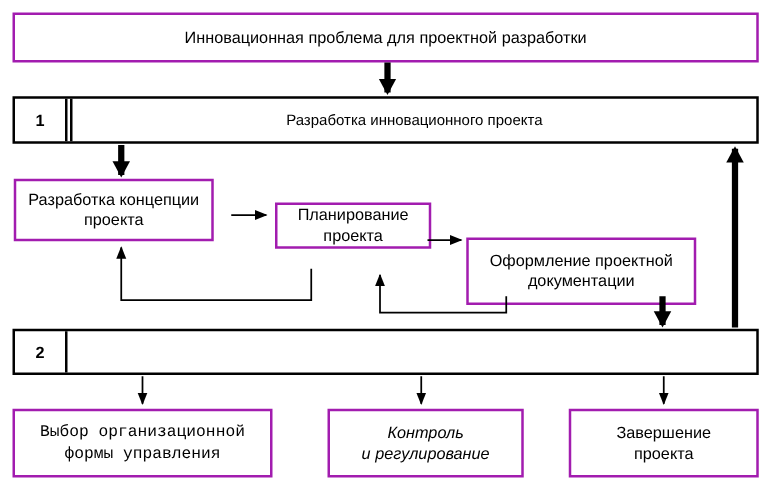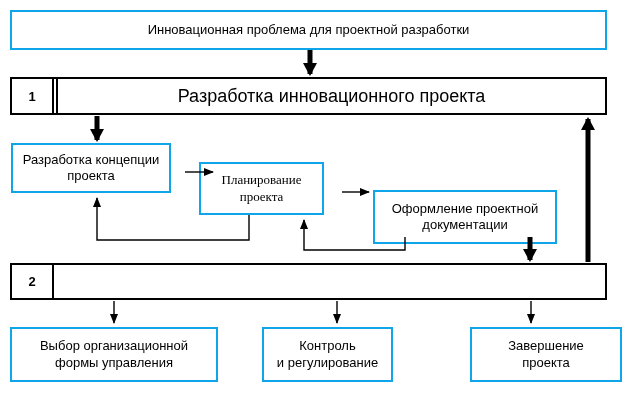--- a/index.html
+++ b/index.html
@@ -8,21 +8,21 @@
     width: 624px;
     height: 402px;
     background: #ffffff;
     font-family: "Liberation Sans", sans-serif;
     color: #000000;
     overflow: hidden;
   }
   .box {
     position: absolute;
     box-sizing: border-box;
-    border: 2px solid #0ea5e9;
+    border: 2px solid #a21caf;
     background: #ffffff;
     display: flex;
     align-items: center;
     justify-content: center;
     text-align: center;
     font-size: 13px;
     line-height: 1.25;
     white-space: pre-line;
   }
   .band {
@@ -44,31 +44,31 @@
     font-weight: bold;
     font-size: 13px;
   }
   .band .label {
     flex: 1;
     border-left: 2px solid #000000;
     display: flex;
     align-items: center;
     justify-content: center;
     text-align: left;
-    font-size: 18px;
+    font-size: 12px;
   }
   #topbox     { left: 10px;  top: 10px;  width: 597px; height: 40px; }
   #band1      { left: 10px;  top: 77px;  width: 597px; height: 38px; }
   #concept    { left: 11px;  top: 143px; width: 160px; height: 50px; }
-  #planning   { left: 199px; top: 162px; width: 125px; height: 53px; font-family: Liberation Serif, serif; }
+  #planning   { left: 220px; top: 162px; width: 125px; height: 37px; }
   #docbox     { left: 373px; top: 190px; width: 184px; height: 54px; }
   #band2      { left: 10px;  top: 263px; width: 597px; height: 37px; }
-  #b1         { left: 10px;  top: 327px; width: 208px; height: 55px; }
-  #b2         { left: 262px; top: 327px; width: 131px; height: 55px; }
-  #b3         { left: 455px; top: 327px; width: 152px; height: 55px; margin-left: 15px; }
+  #b1         { left: 10px;  top: 327px; width: 208px; height: 55px; font-family: Liberation Mono, monospace; }
+  #b2         { left: 262px; top: 327px; width: 157px; height: 55px; font-style: italic; }
+  #b3         { left: 455px; top: 327px; width: 152px; height: 55px; }
   .arrow-layer {
     position: absolute;
     left: 0; top: 0;
     width: 624px; height: 402px;
     pointer-events: none;
   }
   .arrow-layer .thin  { stroke: #000000; stroke-width: 1.4; fill: none; }
   .arrow-layer .thick { stroke: #000000; stroke-width: 5;   fill: none; }
 </style>
 </head>

